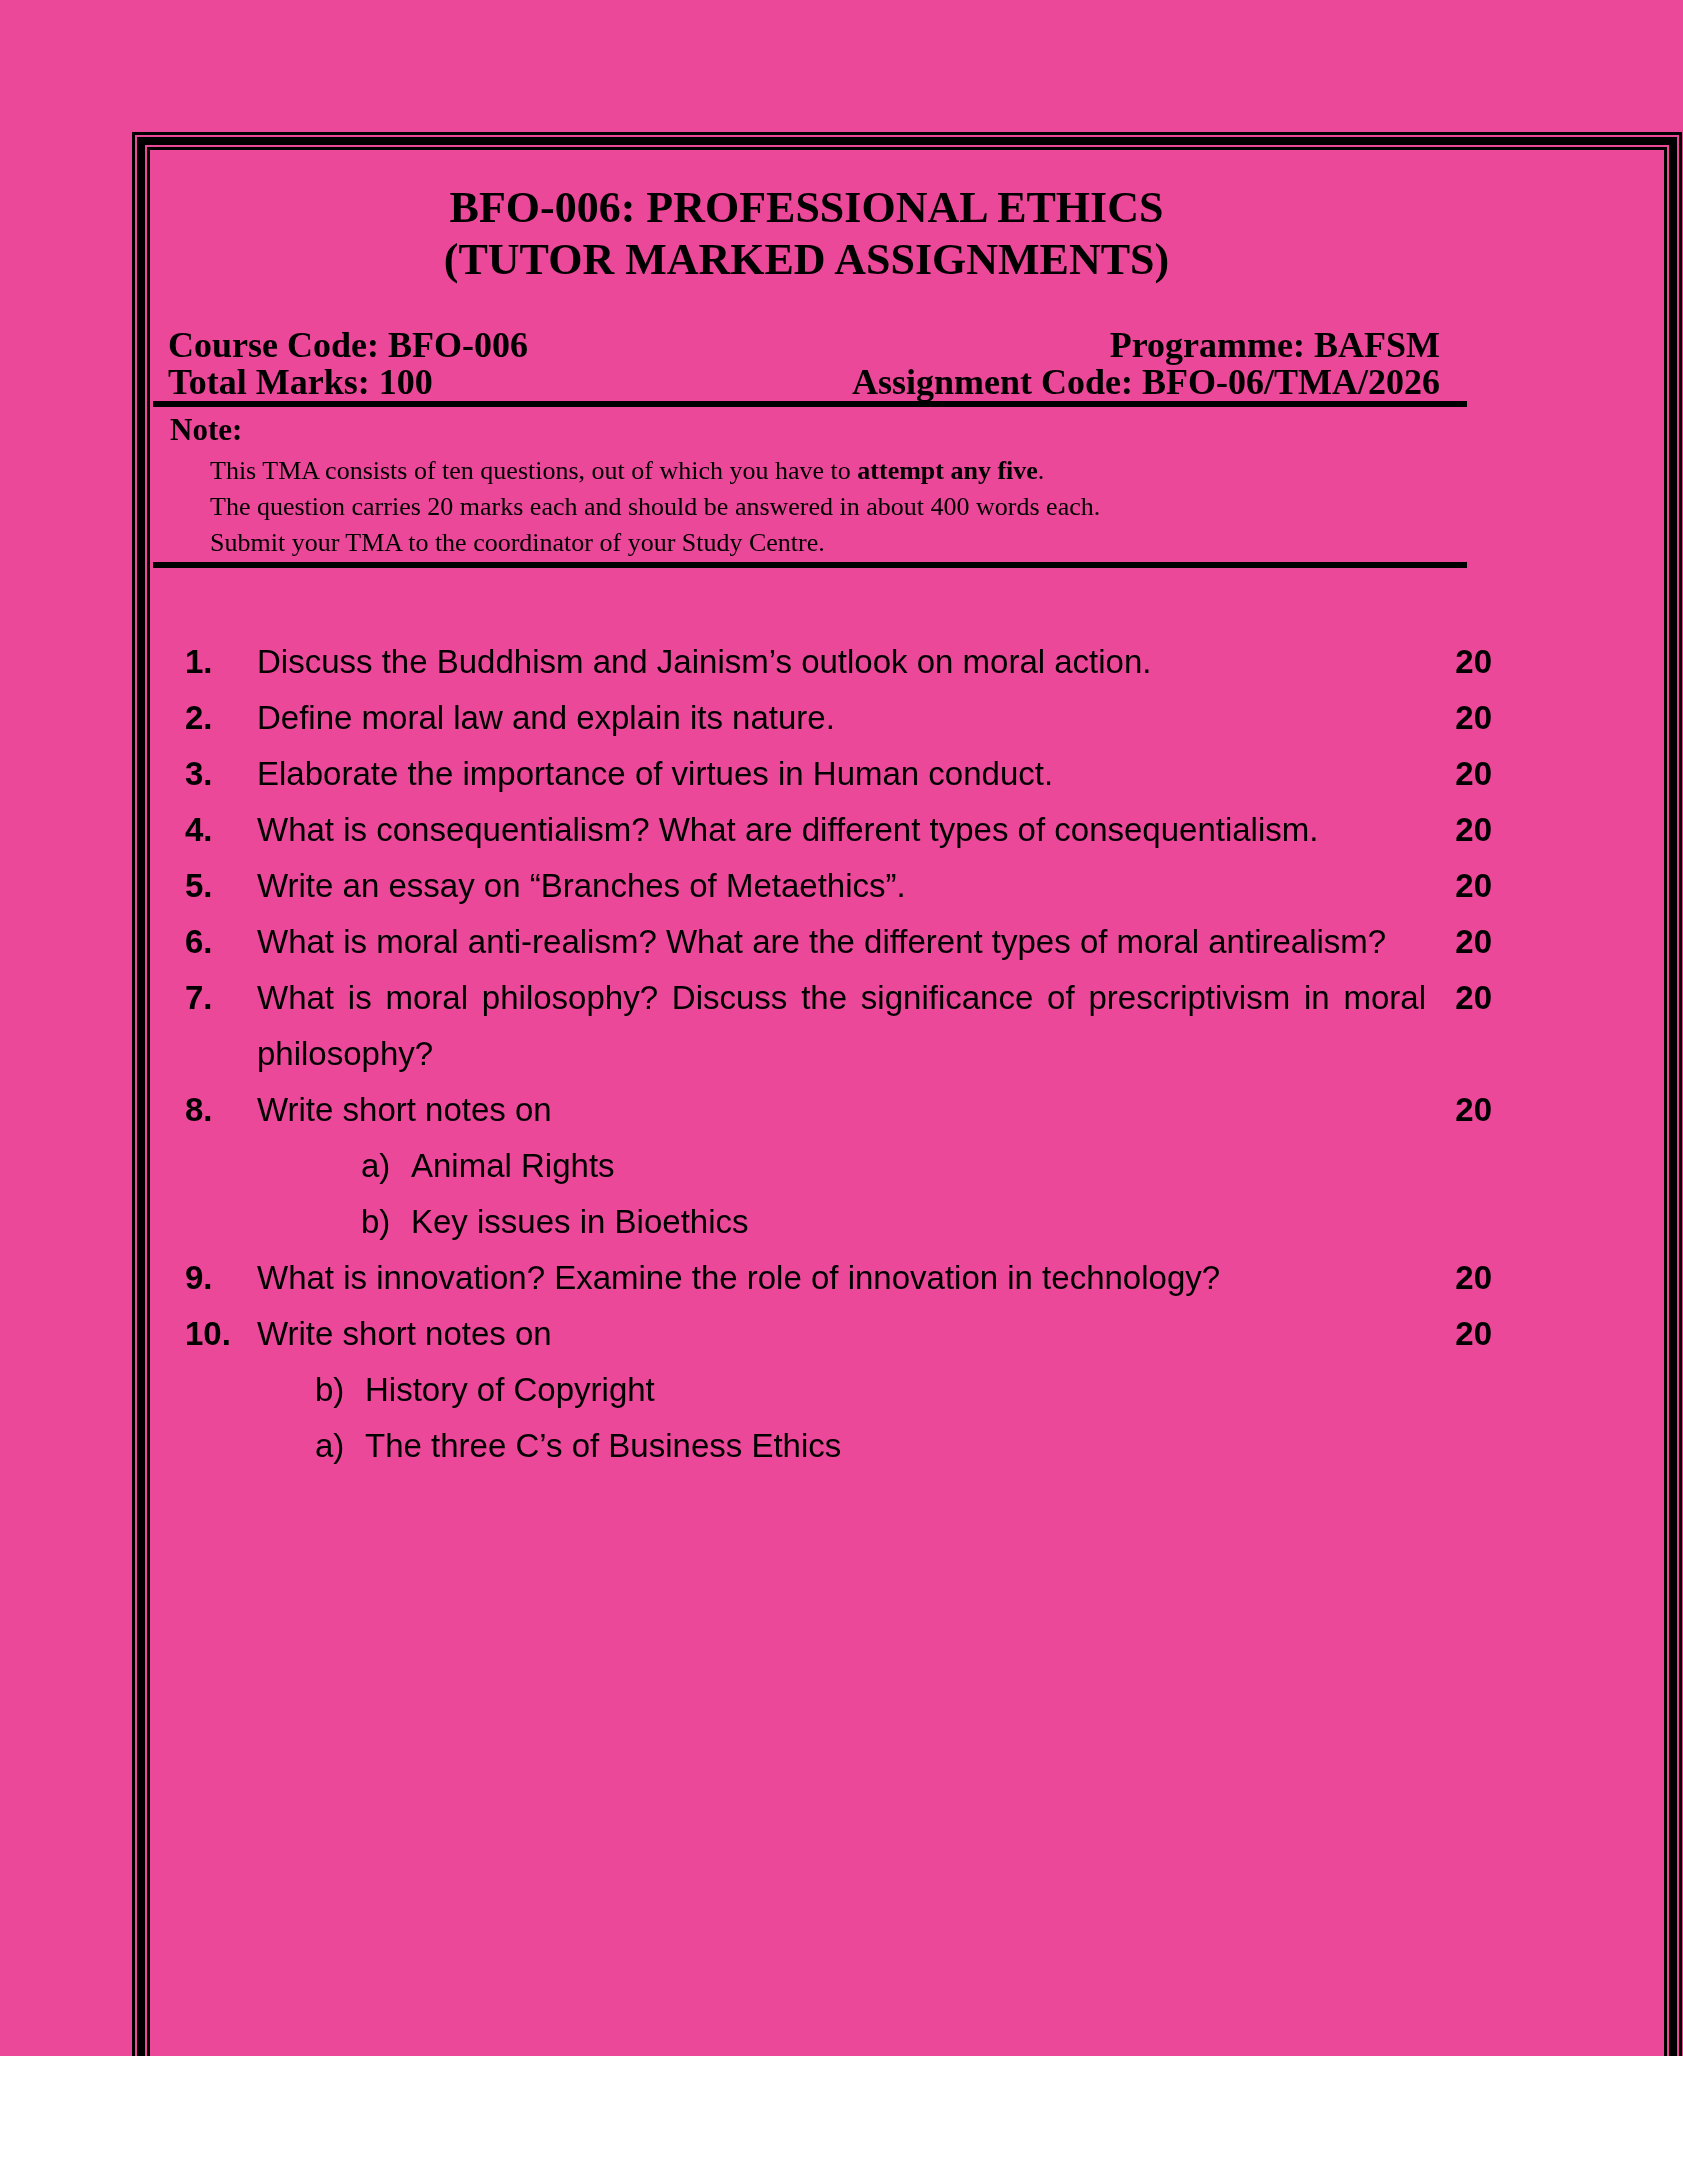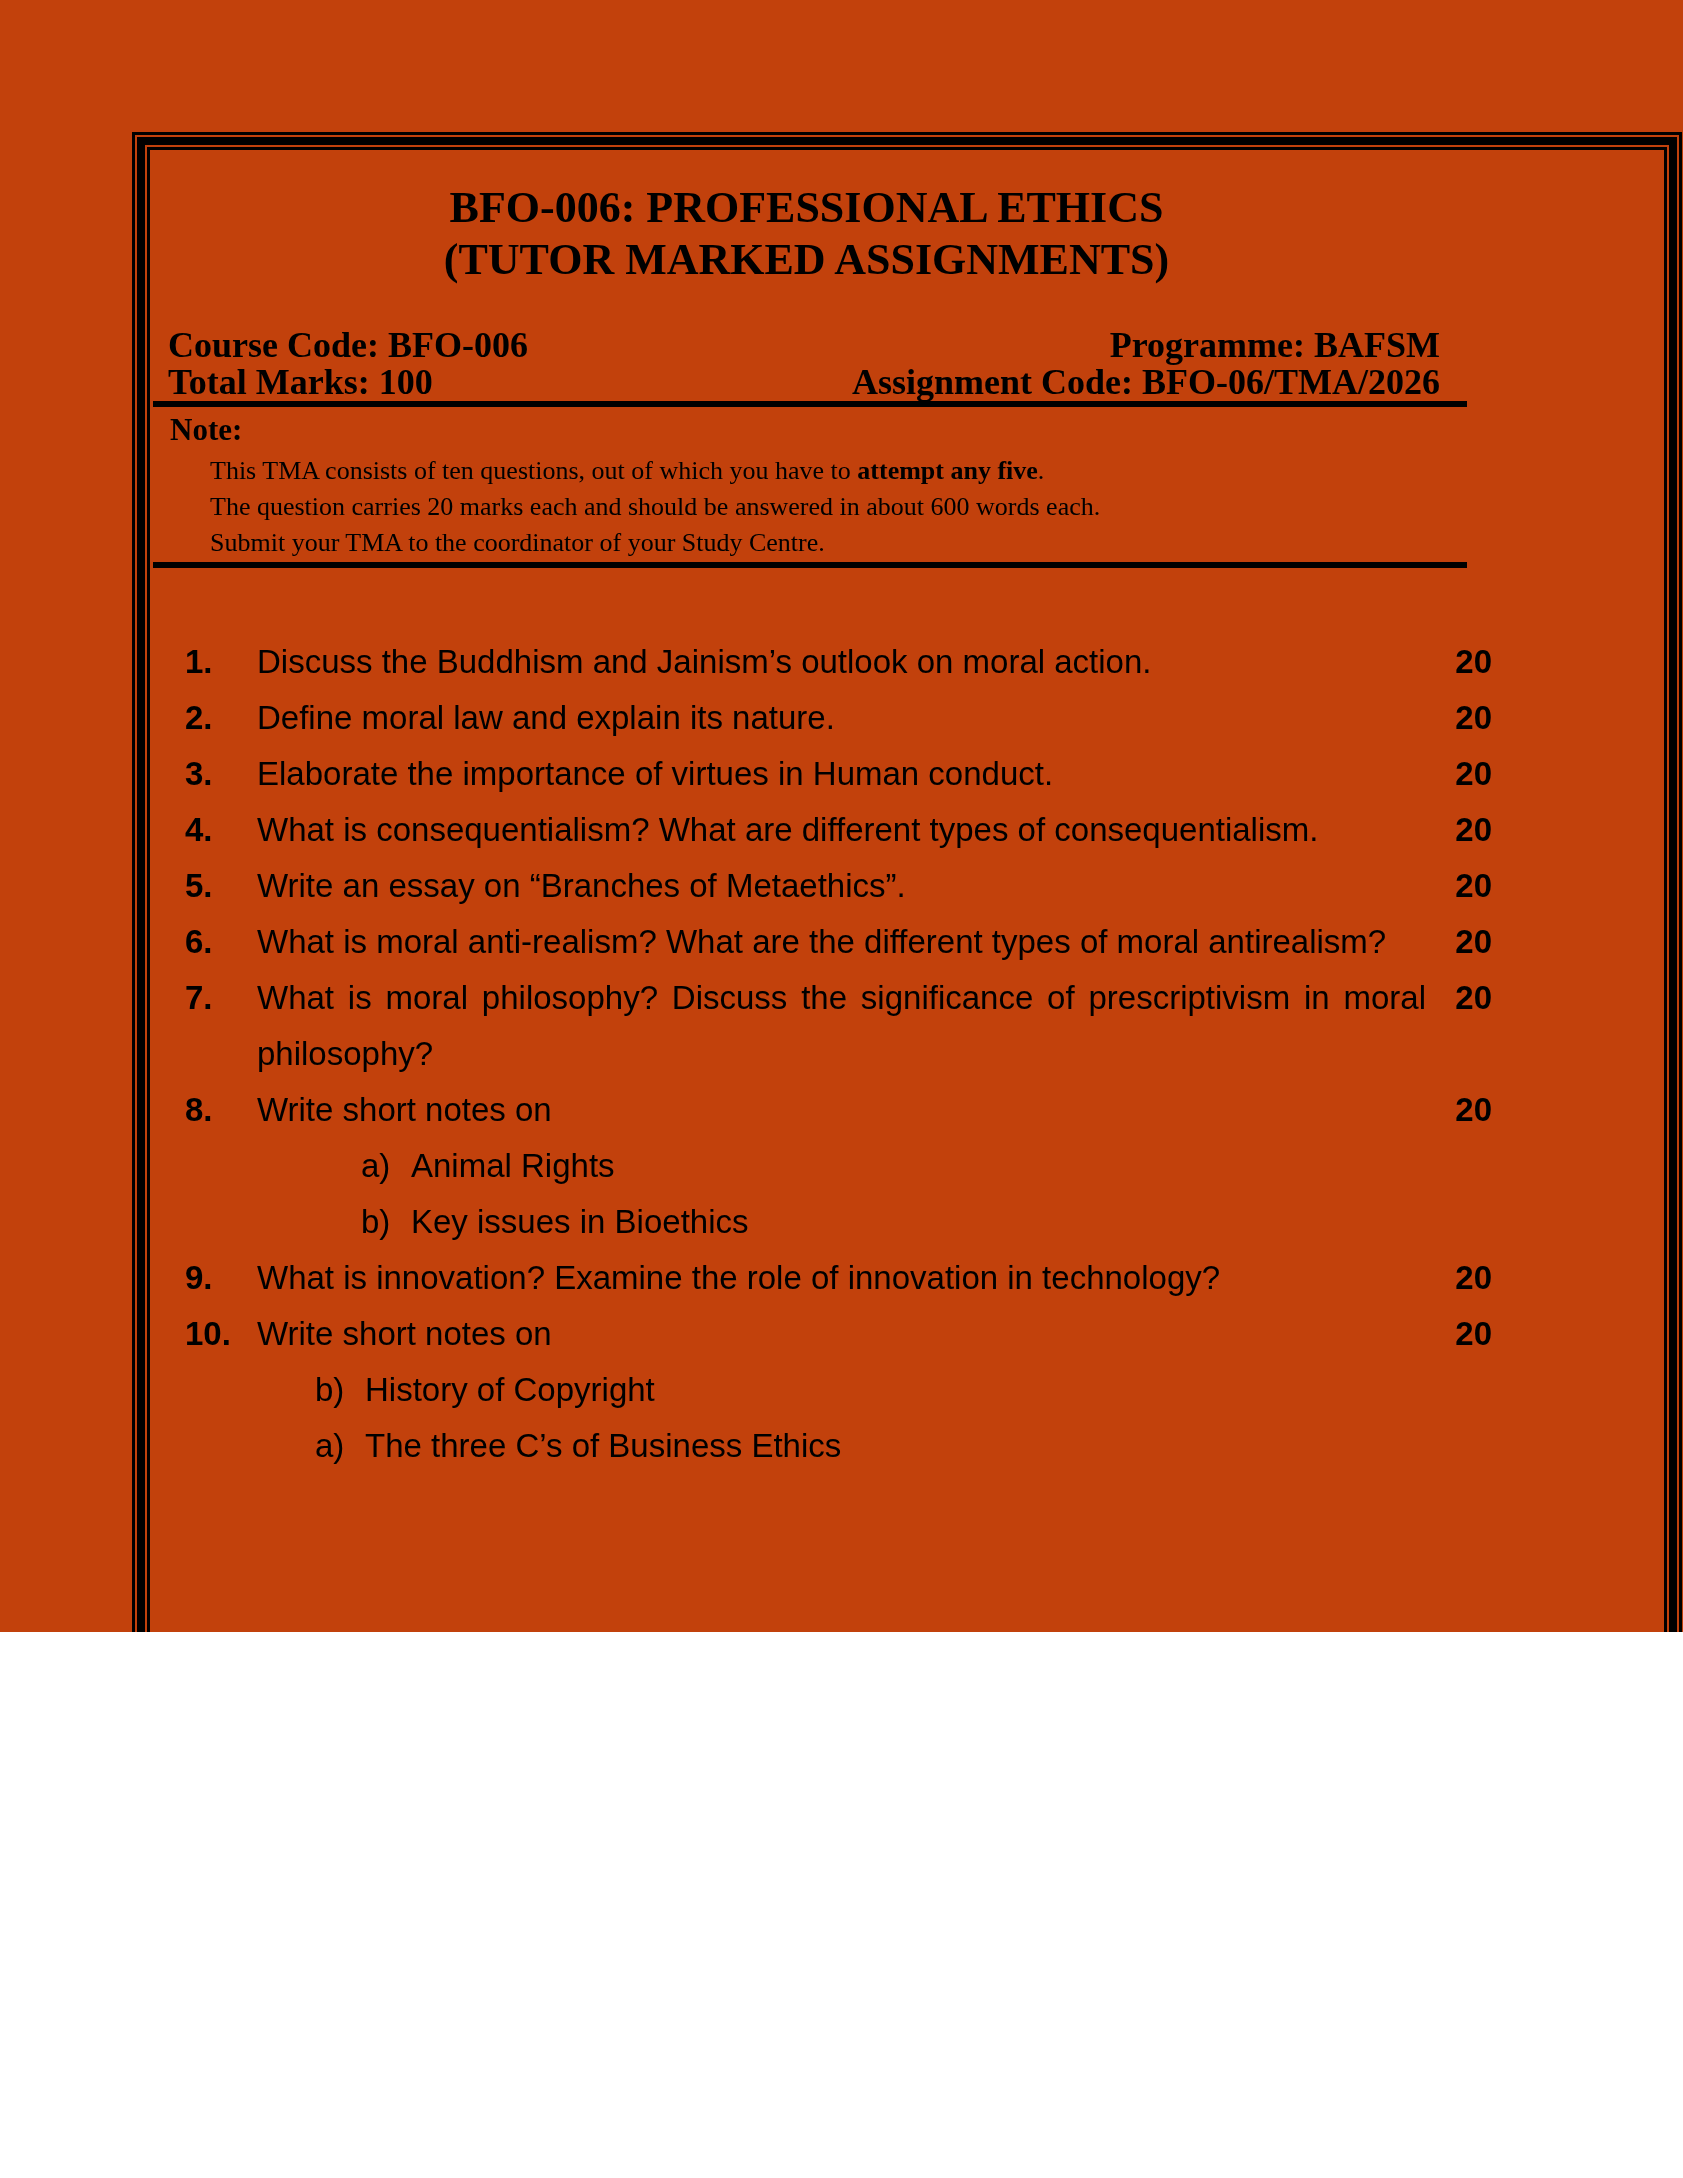--- a/index.html
+++ b/index.html
@@ -1,19 +1,19 @@
 <!DOCTYPE html>
 <html><head>
 <meta charset="utf-8">
 <style>
   html,body { margin:0; padding:0; background:#ffffff; }
   .page {
     position:relative;
-    width:1683px; height:1632px;
-    background:#c2410c;
+    width:1683px; height:2056px;
+    background:#ec4899;
     font-family:"Liberation Serif", serif;
     color:#000;
     overflow:hidden;
   }
   
   .frame {
     position:absolute; left:132px; top:132px;
     width:1550px; height:2044px;
     border:3px solid #000; padding:2px;
     box-sizing:border-box;
@@ -102,21 +102,21 @@
         <span>Total Marks: 100</span>
         <span>Assignment Code: BFO-06/TMA/2026</span>
       </div>
     </div>
 
     <div class="rule rule-1"></div>
 
     <div class="note-label">Note:</div>
     <div class="note-lines">
       <div><span>This TMA consists of ten questions, out of which you have to </span><span class="b">attempt any five</span><span>.</span></div>
-      <div>The question carries 20 marks each and should be answered in about 600 words each.</div>
+      <div>The question carries 20 marks each and should be answered in about 400 words each.</div>
       <div>Submit your TMA to the coordinator of your Study Centre.</div>
     </div>
 
     <div class="rule rule-2"></div>
 
     <div class="questions">
 
       <div class="qrow">
         <span class="qnum">1.</span>
         <div class="qtext single">Discuss the Buddhism and Jainism’s outlook on moral action.</div>

